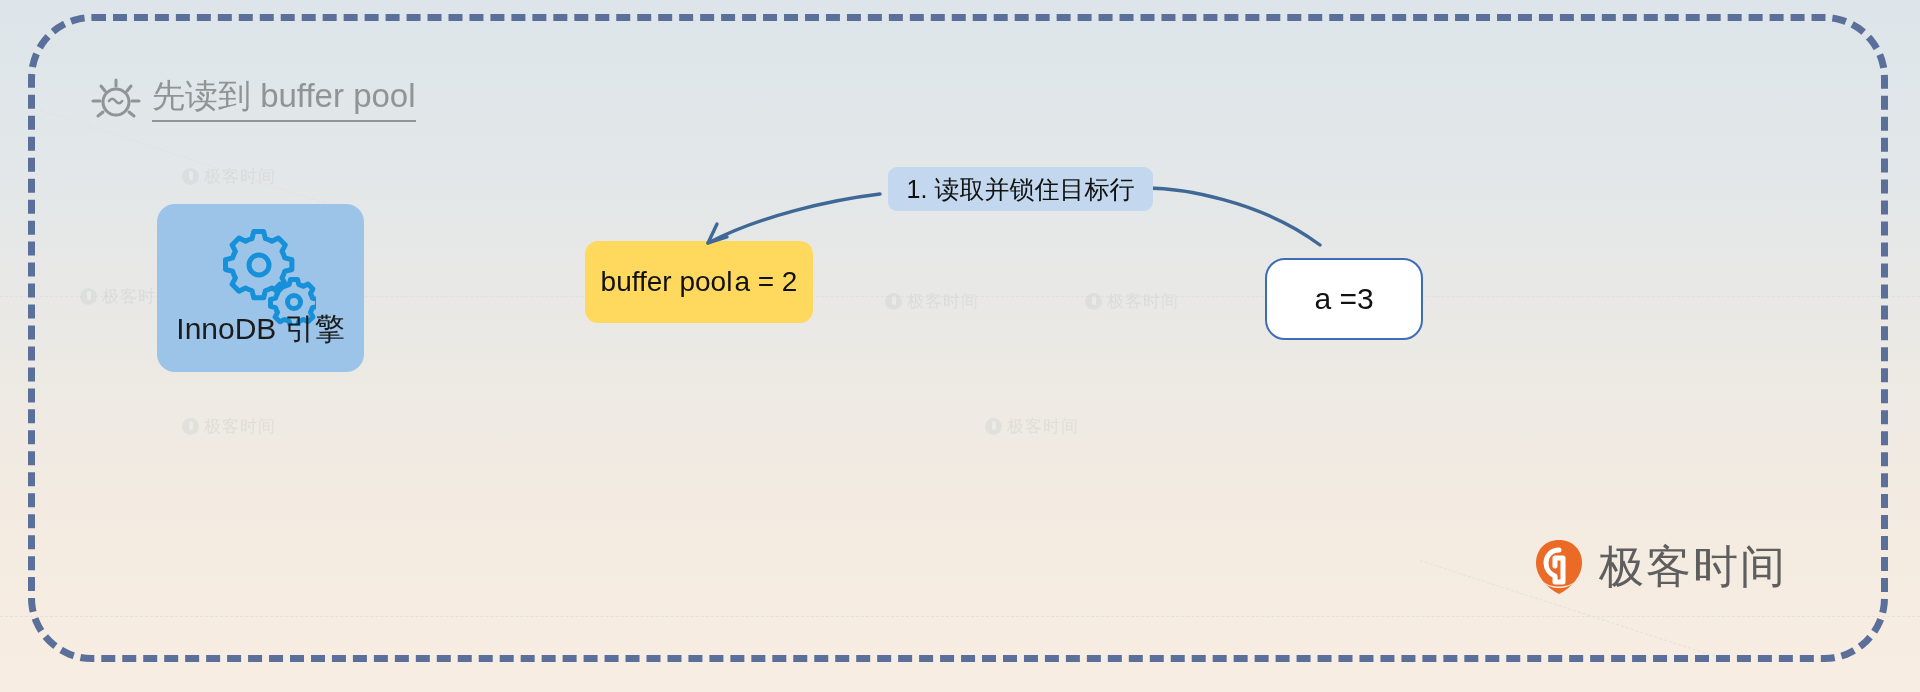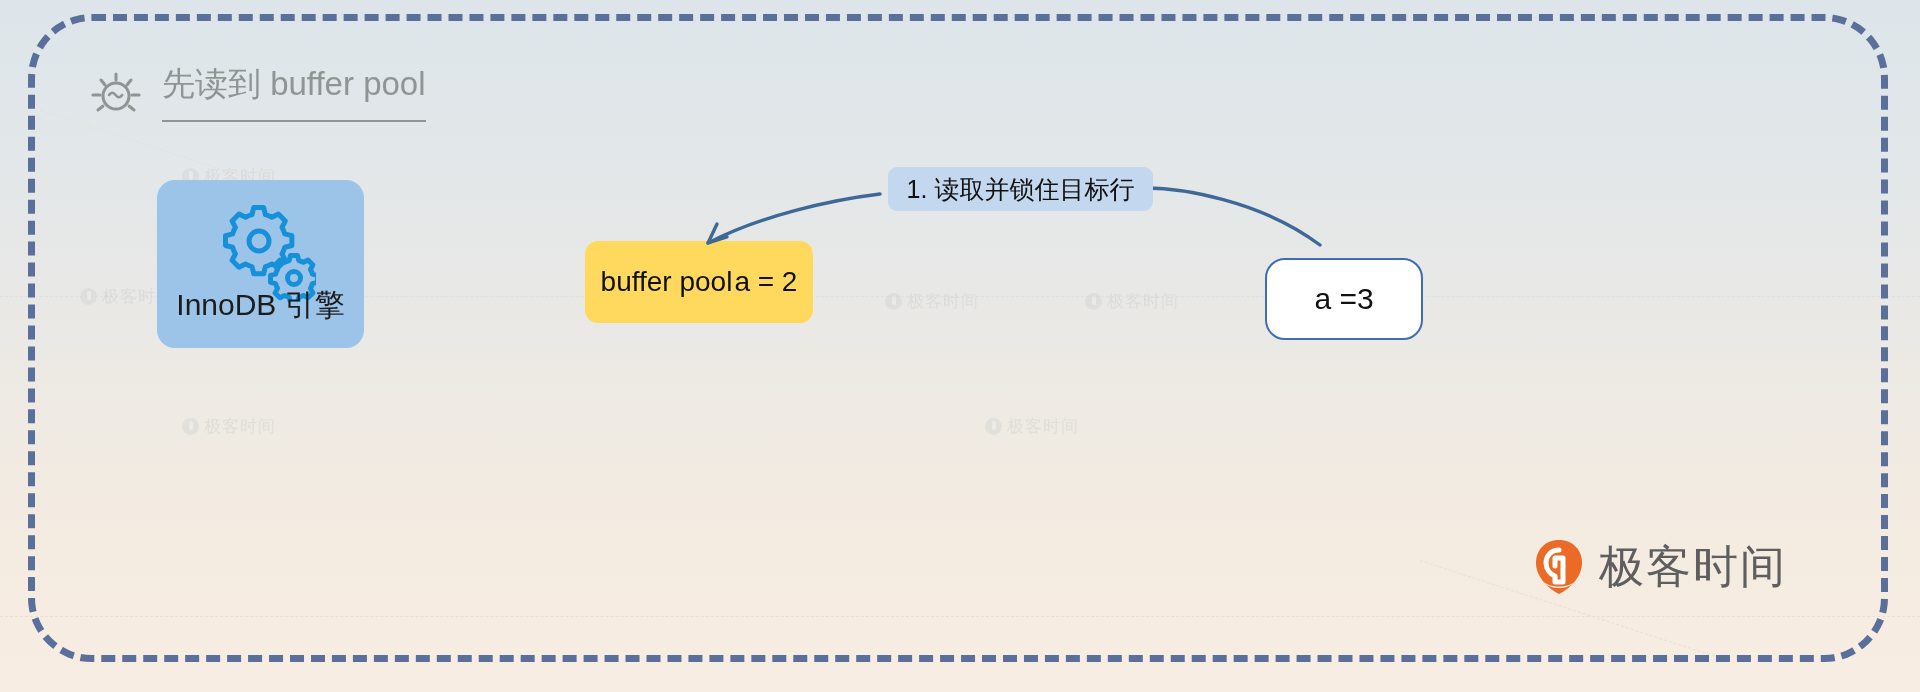--- a/index.html
+++ b/index.html
@@ -74,39 +74,40 @@
     position: absolute;
     height: 0;
     border-top: 1px dashed #e2e0db;
     opacity: .9;
   }
 
   
   .header {
     position: absolute;
     left: 88px;
-    top: 66px;
-    display: flex;
-    gap: 18px;
+    top: 72px;
+    display: flex;
+    align-items: center;
+    gap: 8px;
   }
   .sun-icon { flex: none; display: block; }
   .header-title {
     font-size: 33px;
     color: #8f9595;
     border-bottom: 2.5px solid #8f9595;
     padding-bottom: 5px;
     line-height: 1.1;
     white-space: nowrap;
   }
 
   
   .engine-box {
     position: absolute;
     left: 157px;
-    top: 180px;
+    top: 204px;
     width: 207px;
     height: 168px;
     background: #9bc4e8;
     border-radius: 18px;
     display: flex;
     flex-direction: column;
     align-items: center;
     justify-content: flex-start;
     padding-top: 22px;
     box-sizing: border-box;

